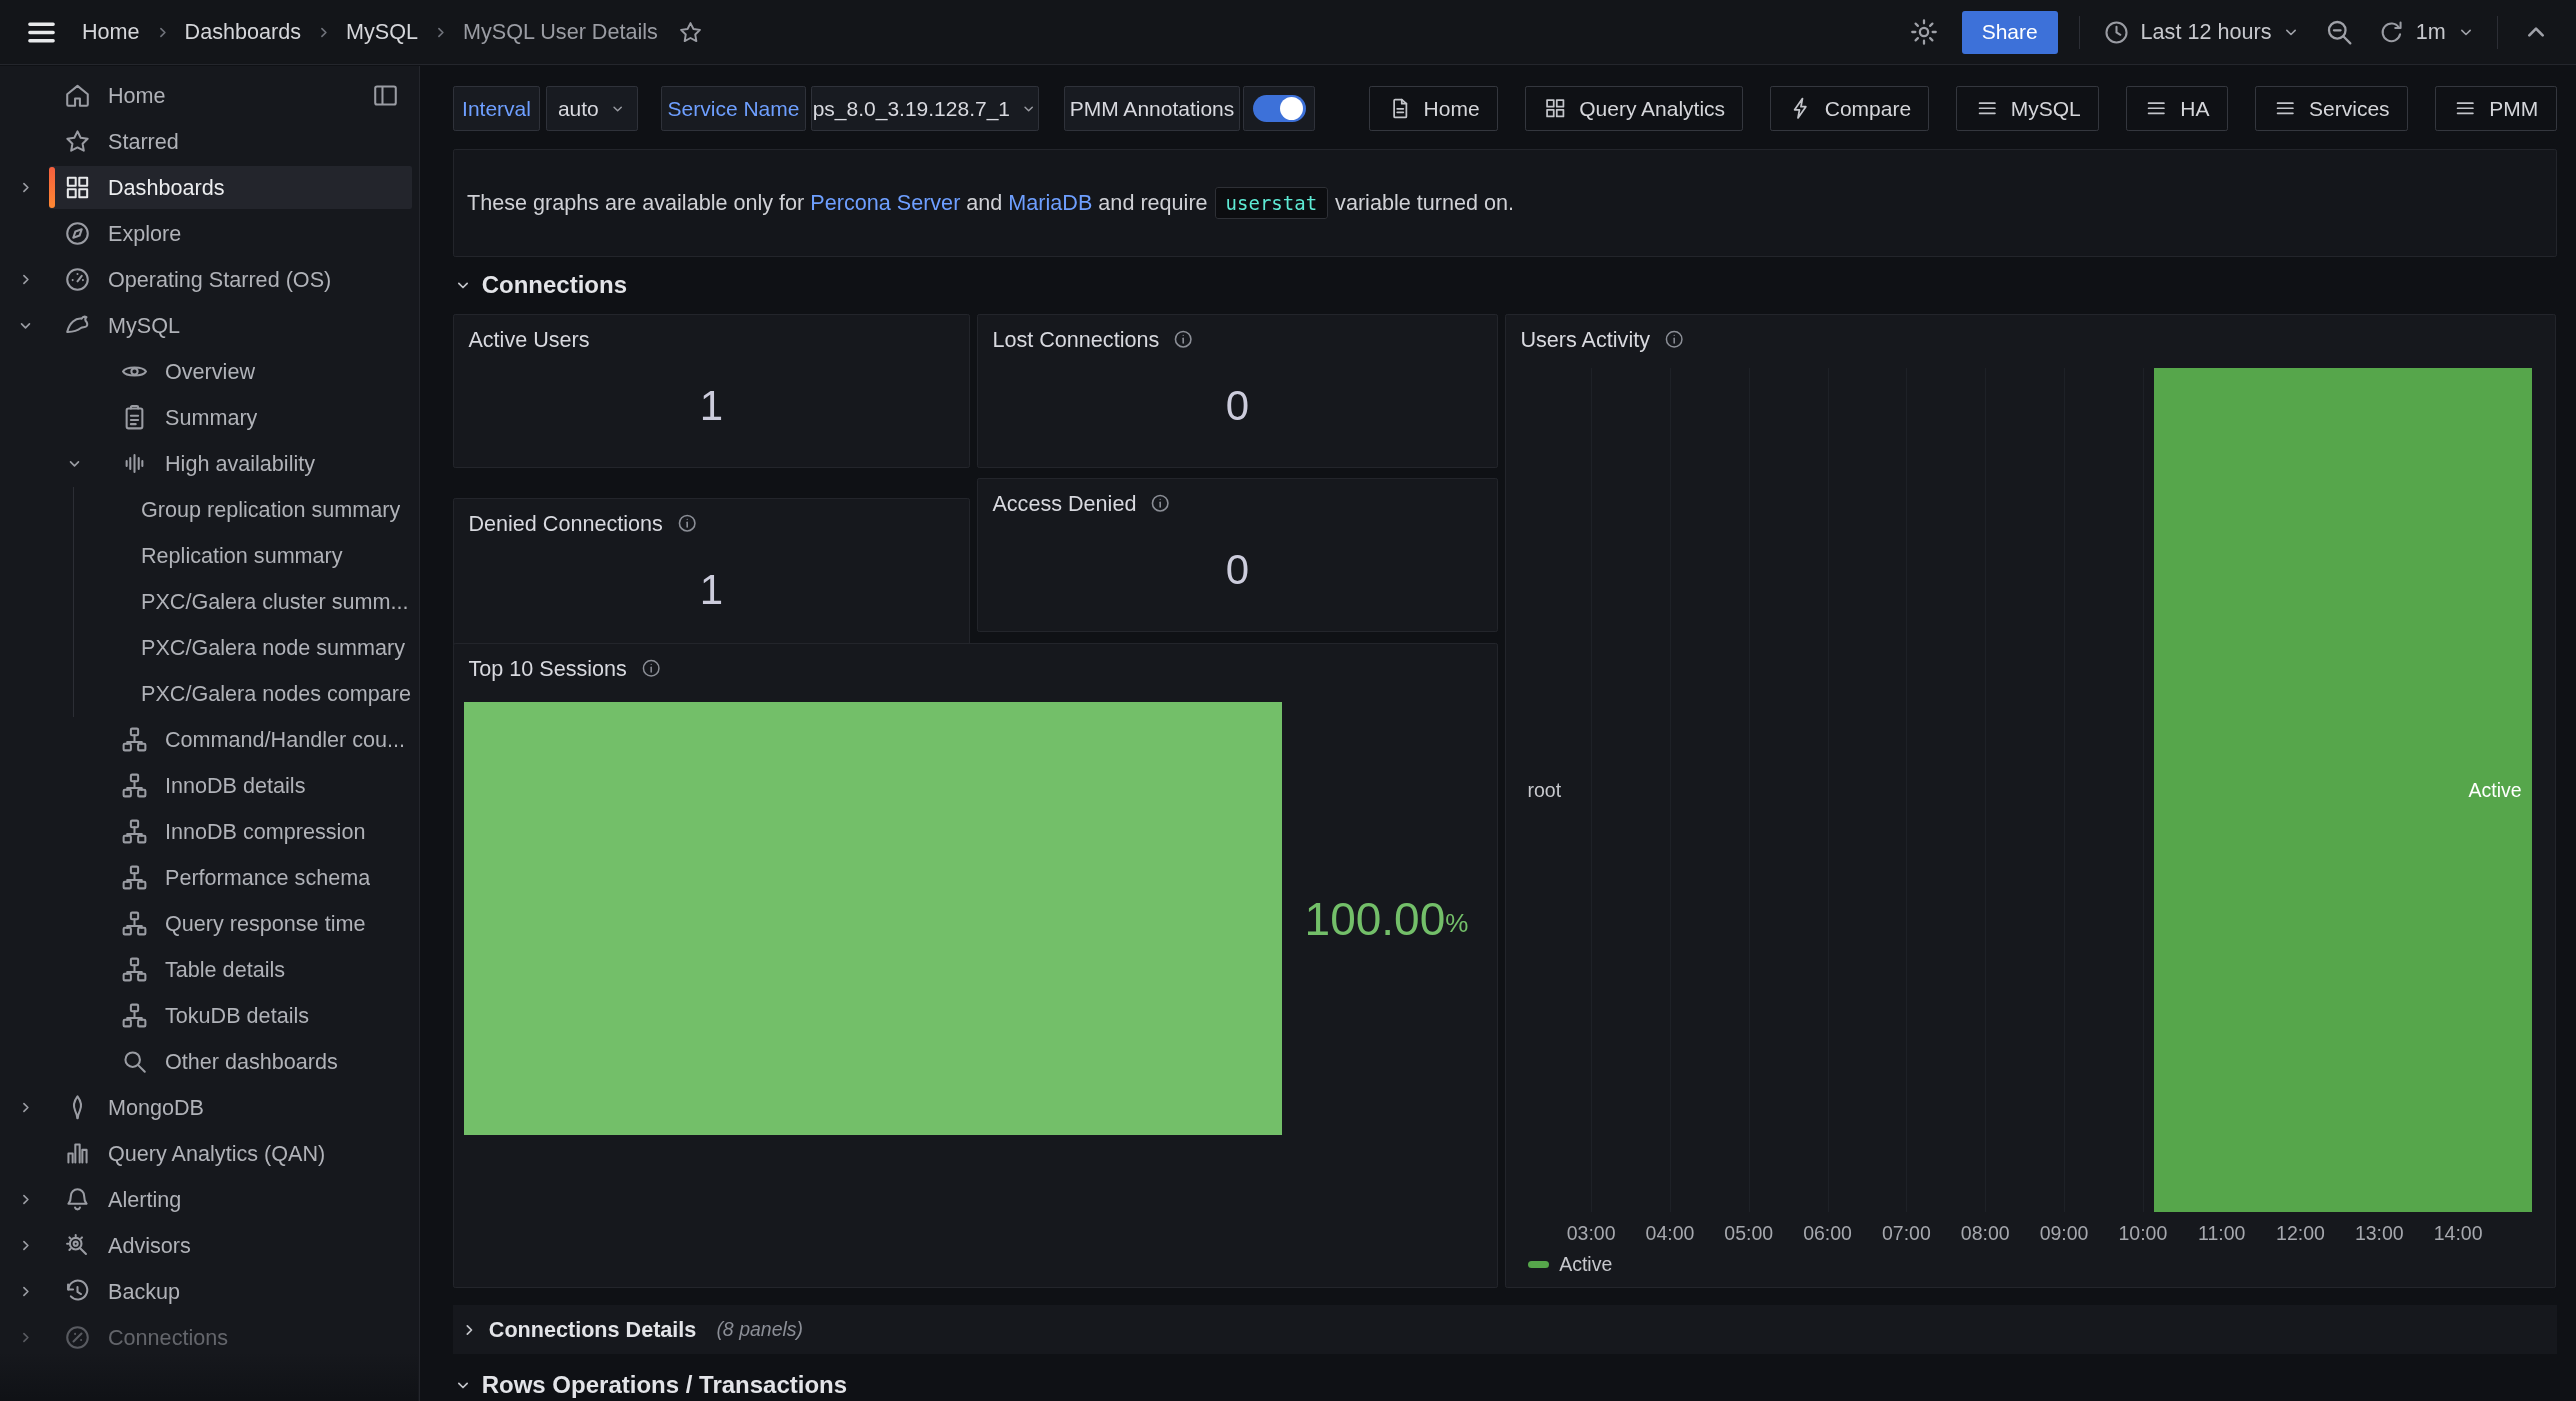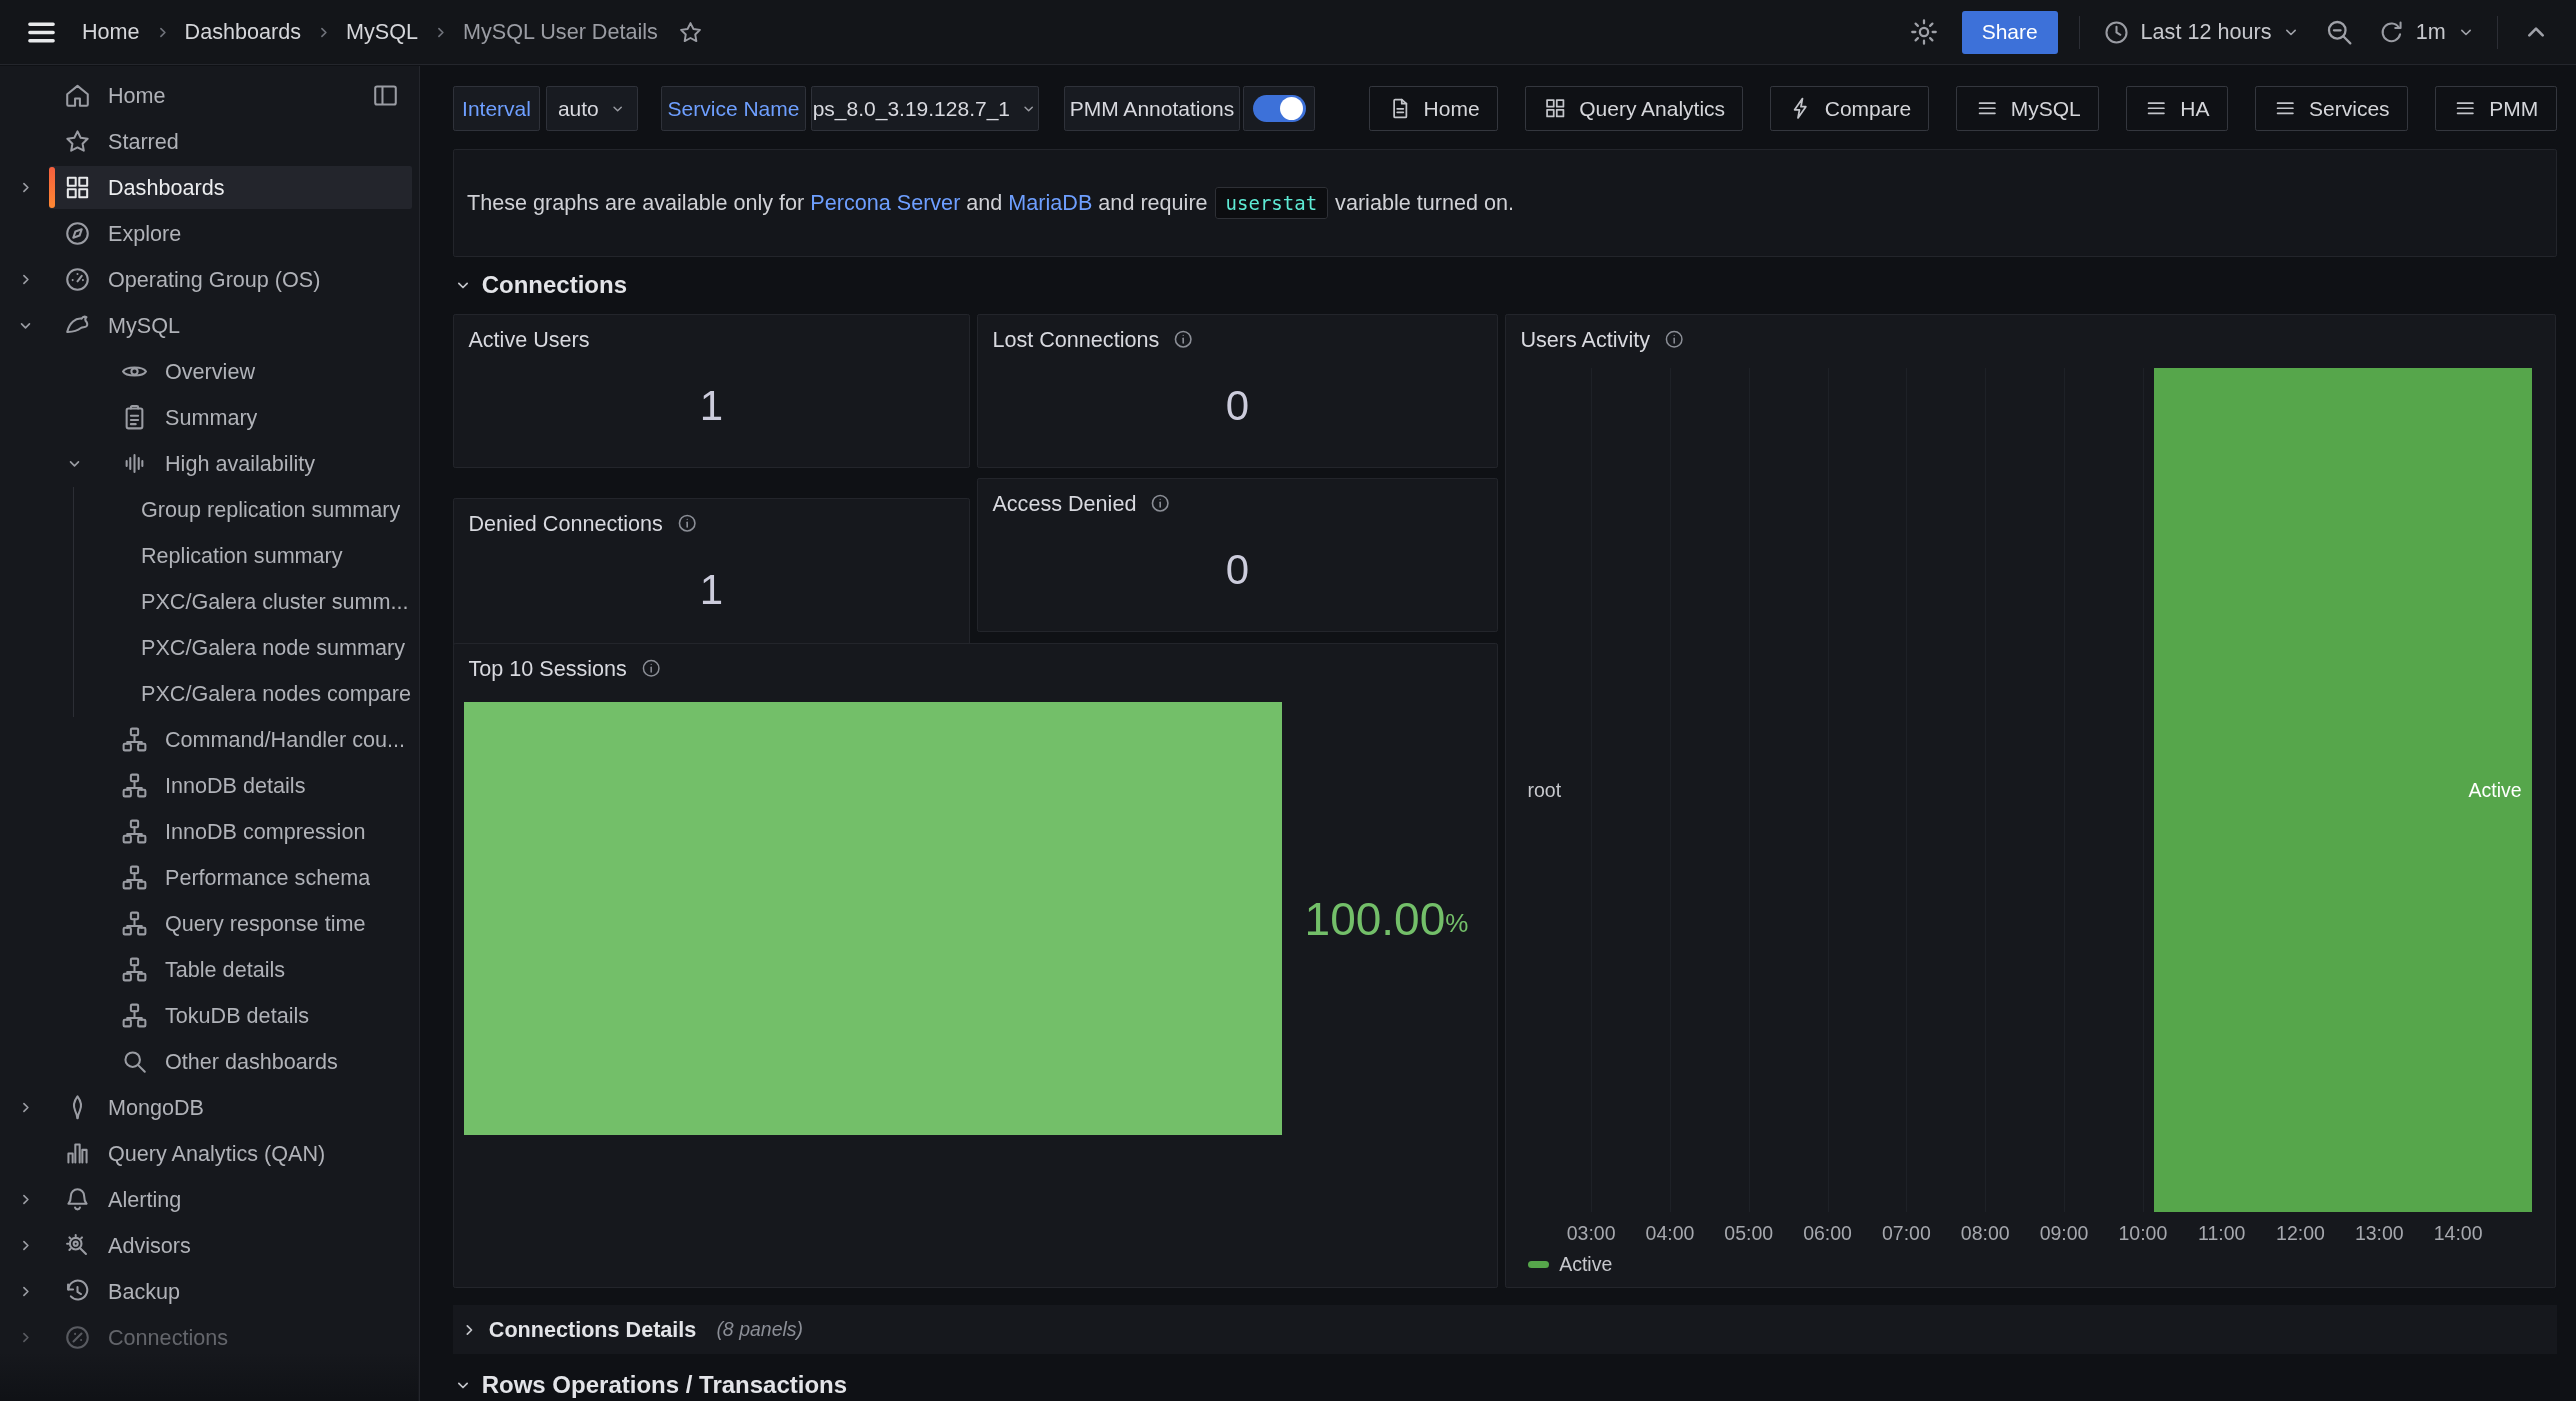--- a/index.html
+++ b/index.html
@@ -253,21 +253,21 @@
           <svg viewBox="0 0 24 24" fill="none" stroke="currentColor" stroke-width="2.1" stroke-linecap="round" stroke-linejoin="round">
             <path d="M10 7l5 5-5 5"></path>
           </svg>
         </span>
         <span class="icon s-icon">
           <svg viewBox="0 0 24 24" fill="none" stroke="currentColor" stroke-width="1.7" stroke-linecap="round" stroke-linejoin="round">
             <circle cx="12" cy="12" r="8.5"></circle>
             <path d="M12 13.5 15.5 9M8 12.5h.01M12 7.5v.01M16.5 12.5h.01"></path>
           </svg>
         </span>
-        <span class="s-label">Operating Group (OS)</span>
+        <span class="s-label">Operating Starred (OS)</span>
       </div>
       <div class="side-item d0">
         <div class="rowbg"></div>
         <span class="icon chev d0">
           <svg viewBox="0 0 24 24" fill="none" stroke="currentColor" stroke-width="2.1" stroke-linecap="round" stroke-linejoin="round">
             <path d="M7 10l5 5 5-5"></path>
           </svg>
         </span>
         <span class="icon s-icon">
           <svg viewBox="0 0 24 24" fill="none" stroke="currentColor" stroke-width="1.7" stroke-linecap="round" stroke-linejoin="round">

